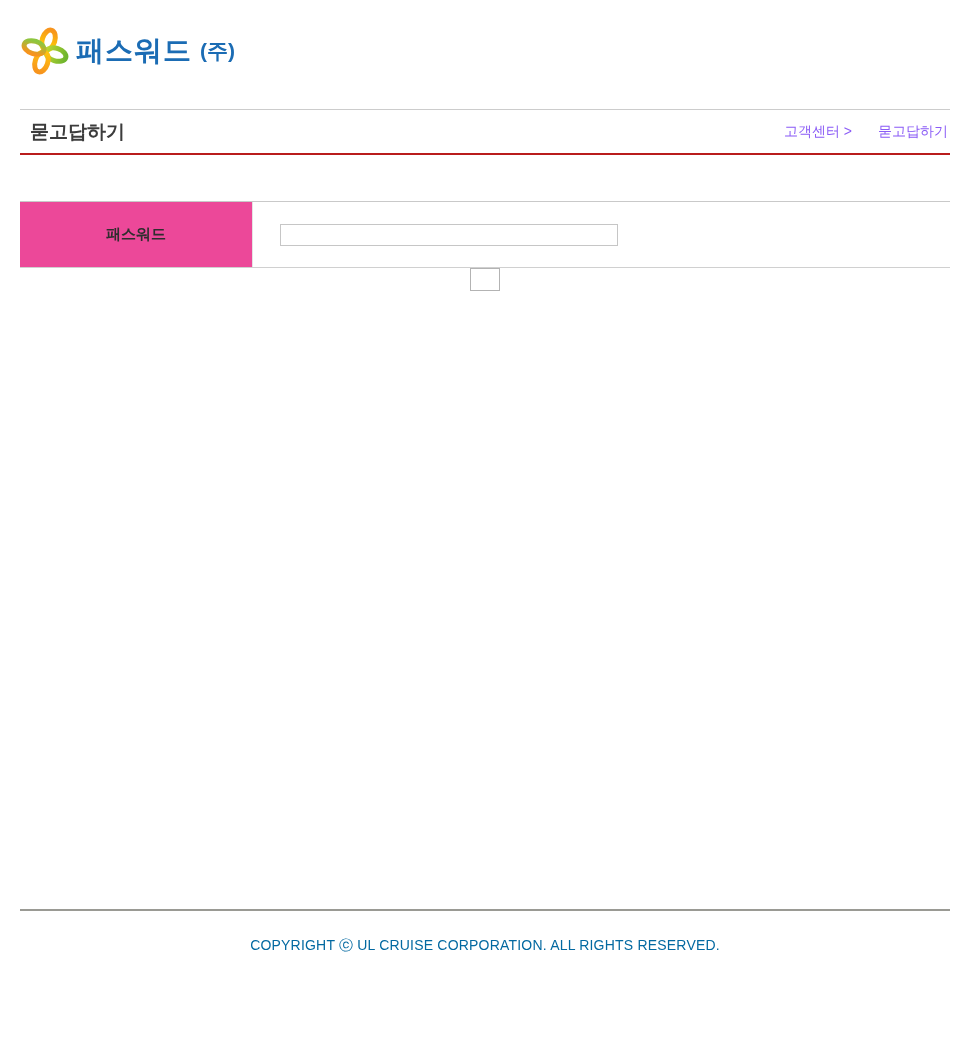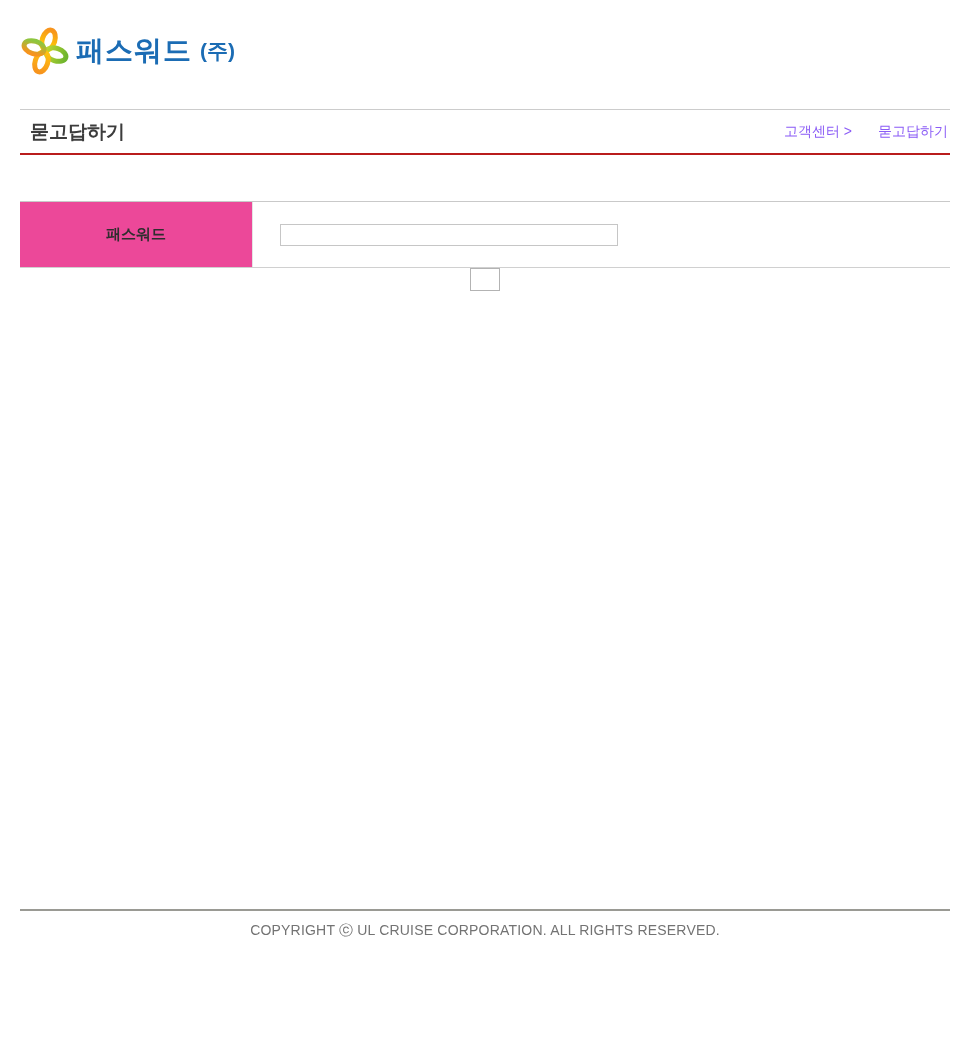--- a/index.html
+++ b/index.html
@@ -82,22 +82,22 @@
   .big-spacer { height: 617px; }
 
   
   .footer {
     height: 133px;
     border-top: 2px solid #9a9a94;
     text-align: center;
   }
   .copyright {
     display: inline-block;
-    margin-top: 11px;
-    font-size: 14px; color: #737373;
+    margin-top: 26px;
+    font-size: 14px; color: #0369a1;
     letter-spacing: 0.2px;
   }
 </style>
 </head>
 <body>
 
 <div class="container">
 
   <div class="logo-row">
     <a class="logo">

